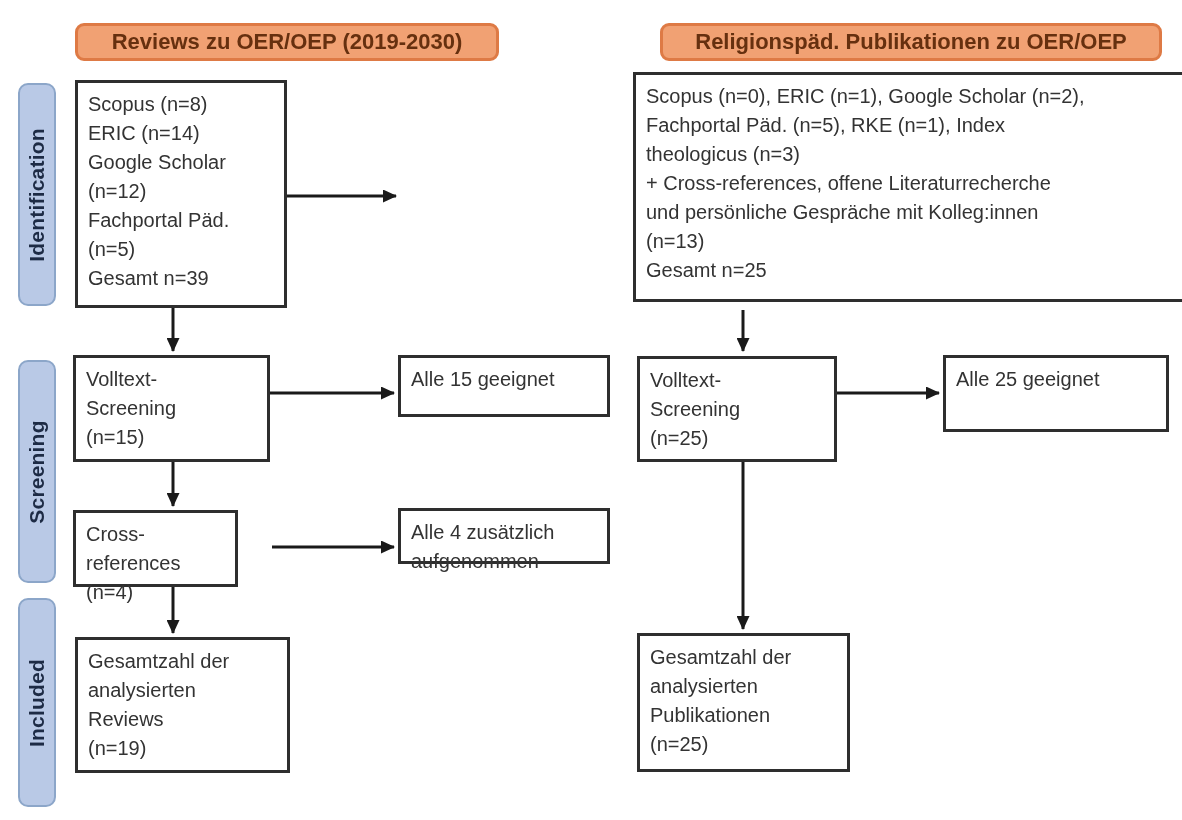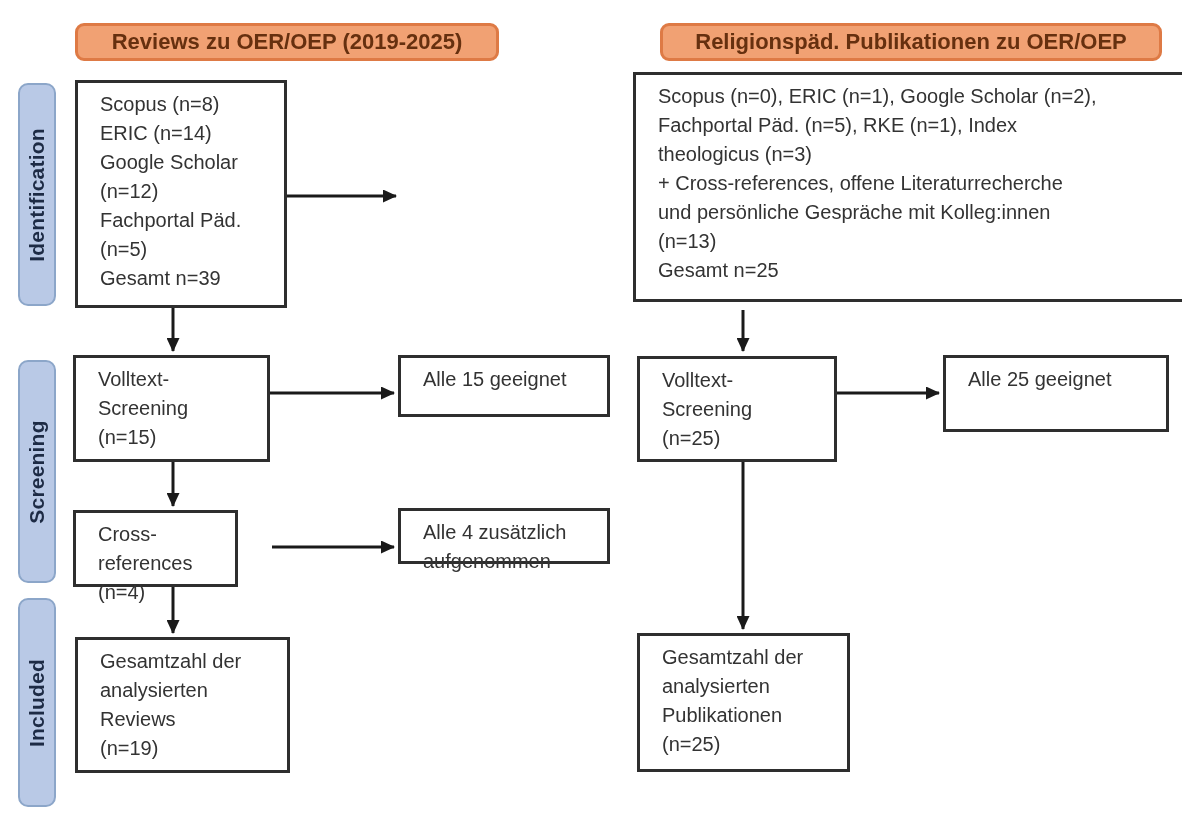--- a/index.html
+++ b/index.html
@@ -48,21 +48,21 @@
   }
 
   .box {
     position: absolute;
     box-sizing: border-box;
     background: #ffffff;
     border: 3px solid #2E2E2E;
     color: #333333;
     font-size: 20px;
     line-height: 29px;
-    padding: 7px 22px;
+    padding: 7px 10px;
     white-space: pre-line;
     font-weight: 500;
   }
 
   .arrow-layer {
     position: absolute;
     left: 0; top: 0;
     width: 1182px;
     height: 820px;
     pointer-events: none;
@@ -70,21 +70,21 @@
   .arrow-layer line {
     stroke: #1A1A1A;
     stroke-width: 3;
   }
 </style>
 </head>
 <body>
 
 <div class="canvas">
 
-  <div class="hdr" style="left:75px; top:23px; width:424px; height:38px;">Reviews zu OER/OEP (2019-2025)</div>
+  <div class="hdr" style="left:75px; top:23px; width:424px; height:38px;">Reviews zu OER/OEP (2019-2030)</div>
   <div class="hdr" style="left:630px; top:23px; width:502px; height:38px;margin-left:30px;">Religionspäd. Publikationen zu OER/OEP</div>
 
   <div class="stage" style="left:18px; top:83px; width:38px; height:223px;">
     <span>Identification</span>
   </div>
   <div class="stage" style="left:18px; top:360px; width:38px; height:223px;">
     <span>Screening</span>
   </div>
   <div class="stage" style="left:18px; top:598px; width:38px; height:209px;">
     <span>Included</span>

